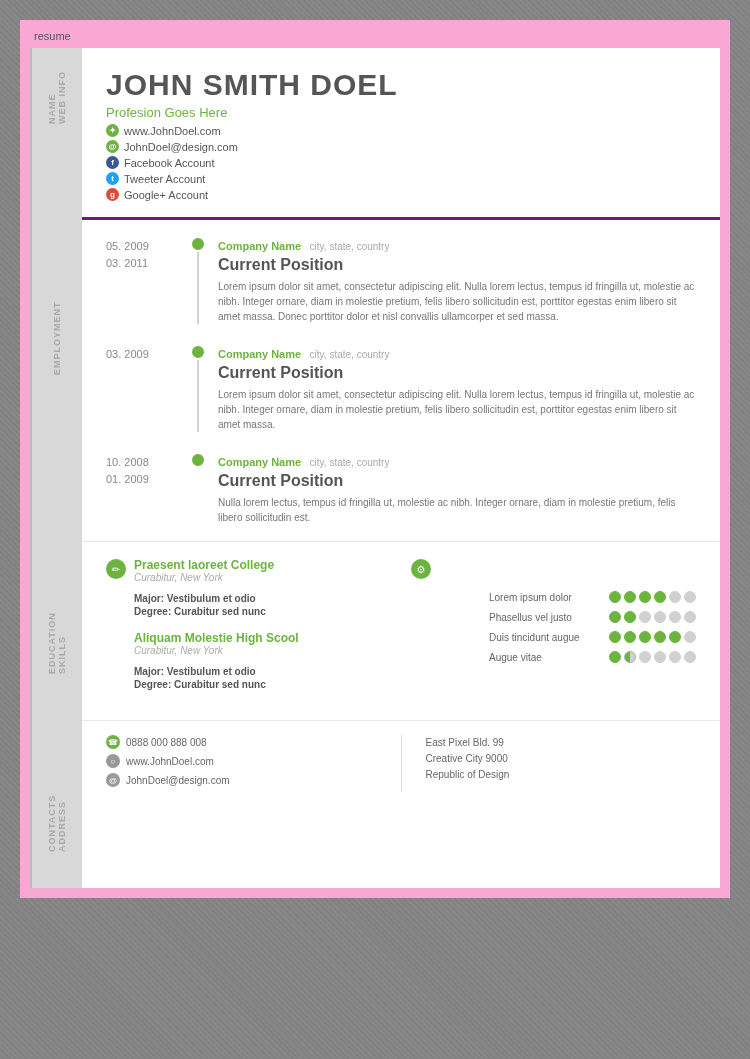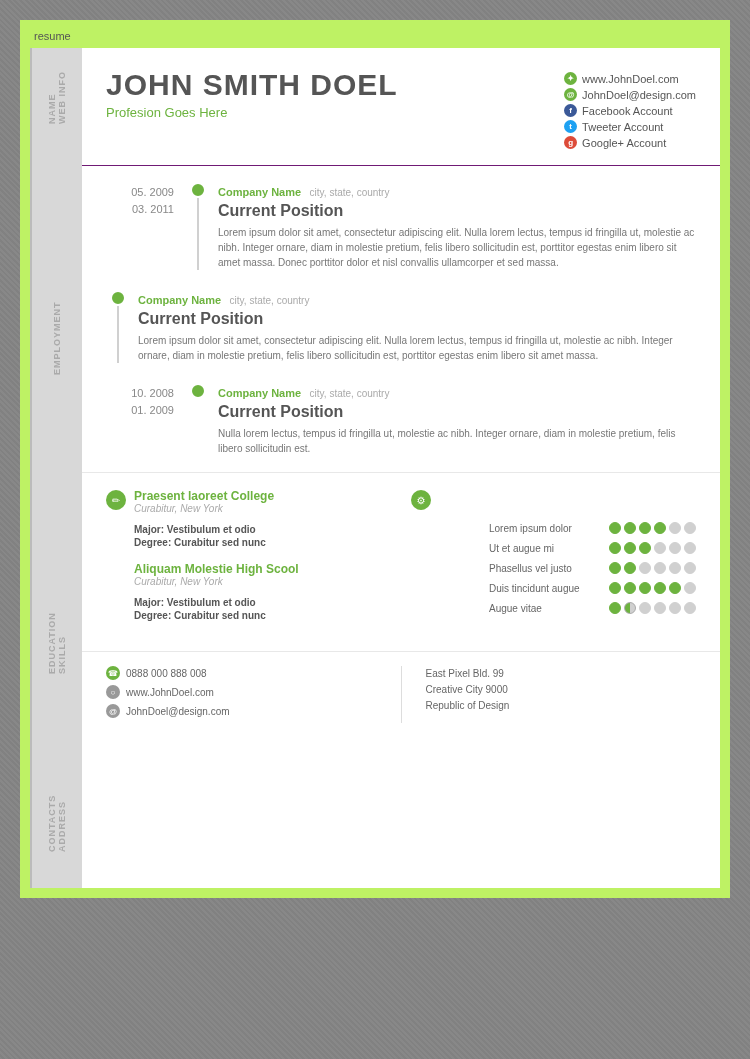--- a/index.html
+++ b/index.html
@@ -14,21 +14,21 @@
       );
       display: flex;
       justify-content: center;
       align-items: flex-start;
       min-height: 100vh;
       padding: 20px;
       font-family: Arial, sans-serif;
     }
     .page-wrapper {
       width: 710px;
-      background: #bef264;
+      background: #f9a8d4;
       padding: 10px;
     }
     .resume-label {
       color: #555;
       font-size: 11px;
       margin-bottom: 6px;
       padding-left: 4px;
     }
     .resume-container {
       display: flex;
@@ -66,22 +66,23 @@
     
     .main-content {
       flex: 1;
       padding: 0;
     }
 
     
     .header-section {
       display: flex;
       padding: 20px 24px 16px 24px;
-      border-bottom: 1px solid #701a75;
+      border-bottom: 3px solid #701a75;
       min-height: 100px;
+      flex-direction: column;
     }
     .header-left {
       flex: 1;
     }
     .header-name {
       font-size: 30px;
       font-weight: bold;
       color: #555;
       letter-spacing: 1px;
       line-height: 1.1;
@@ -127,21 +128,21 @@
       border-bottom: 1px solid #e8e8e8;
     }
     .job-entry {
       display: flex;
       margin-bottom: 20px;
     }
     .job-entry:last-child { margin-bottom: 0; }
     .job-dates {
       width: 80px;
       flex-shrink: 0;
-      text-align: right;
+      text-align: left;
       font-size: 11px;
       color: #888;
       padding-right: 12px;
       padding-top: 2px;
       line-height: 1.5;
     }
     .job-timeline {
       width: 24px;
       flex-shrink: 0;
       display: flex;
@@ -380,20 +381,24 @@
             <div>
               <span class="job-company">Company Name</span>
               <span class="job-company-loc">city, state, country</span>
             </div>
             <div class="job-position">Current Position</div>
             <div class="job-desc">Lorem ipsum dolor sit amet, consectetur adipiscing elit. Nulla lorem lectus, tempus id fringilla ut, molestie ac nibh. Integer ornare, diam in molestie pretium, felis libero sollicitudin est, porttitor egestas enim libero sit amet massa. Donec porttitor dolor et nisl convallis ullamcorper et sed massa.</div>
           </div>
         </div>
 
         <div class="job-entry">
+          <div class="job-dates">
+            <div>03. 2009</div>
+            <div></div>
+          </div>
           <div class="job-timeline">
             <div class="timeline-dot"></div>
             <div class="timeline-line"></div>
           </div>
           <div class="job-details">
             <div>
               <span class="job-company">Company Name</span>
               <span class="job-company-loc">city, state, country</span>
             </div>
             <div class="job-position">Current Position</div>
@@ -472,31 +477,20 @@
             <div class="skill-dots">
               <div class="dot dot-filled"></div>
               <div class="dot dot-filled"></div>
               <div class="dot dot-filled"></div>
               <div class="dot dot-filled"></div>
               <div class="dot dot-empty"></div>
               <div class="dot dot-empty"></div>
             </div>
           </div>
           <div class="skill-item">
-            <span class="skill-name">Ut et augue mi</span>
-            <div class="skill-dots">
-              <div class="dot dot-filled"></div>
-              <div class="dot dot-filled"></div>
-              <div class="dot dot-filled"></div>
-              <div class="dot dot-empty"></div>
-              <div class="dot dot-empty"></div>
-              <div class="dot dot-empty"></div>
-            </div>
-          </div>
-          <div class="skill-item">
             <span class="skill-name">Phasellus vel justo</span>
             <div class="skill-dots">
               <div class="dot dot-filled"></div>
               <div class="dot dot-filled"></div>
               <div class="dot dot-empty"></div>
               <div class="dot dot-empty"></div>
               <div class="dot dot-empty"></div>
               <div class="dot dot-empty"></div>
             </div>
           </div>

